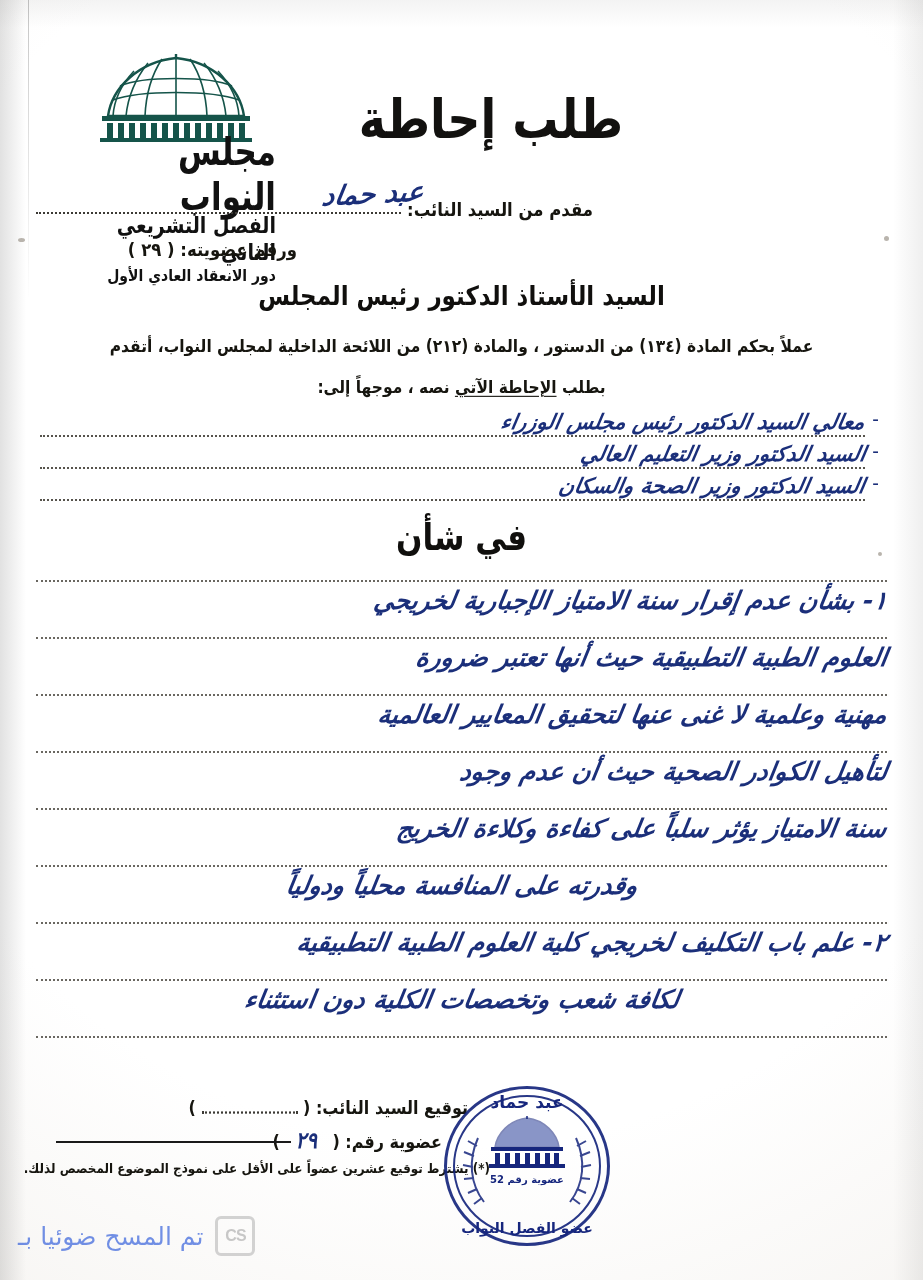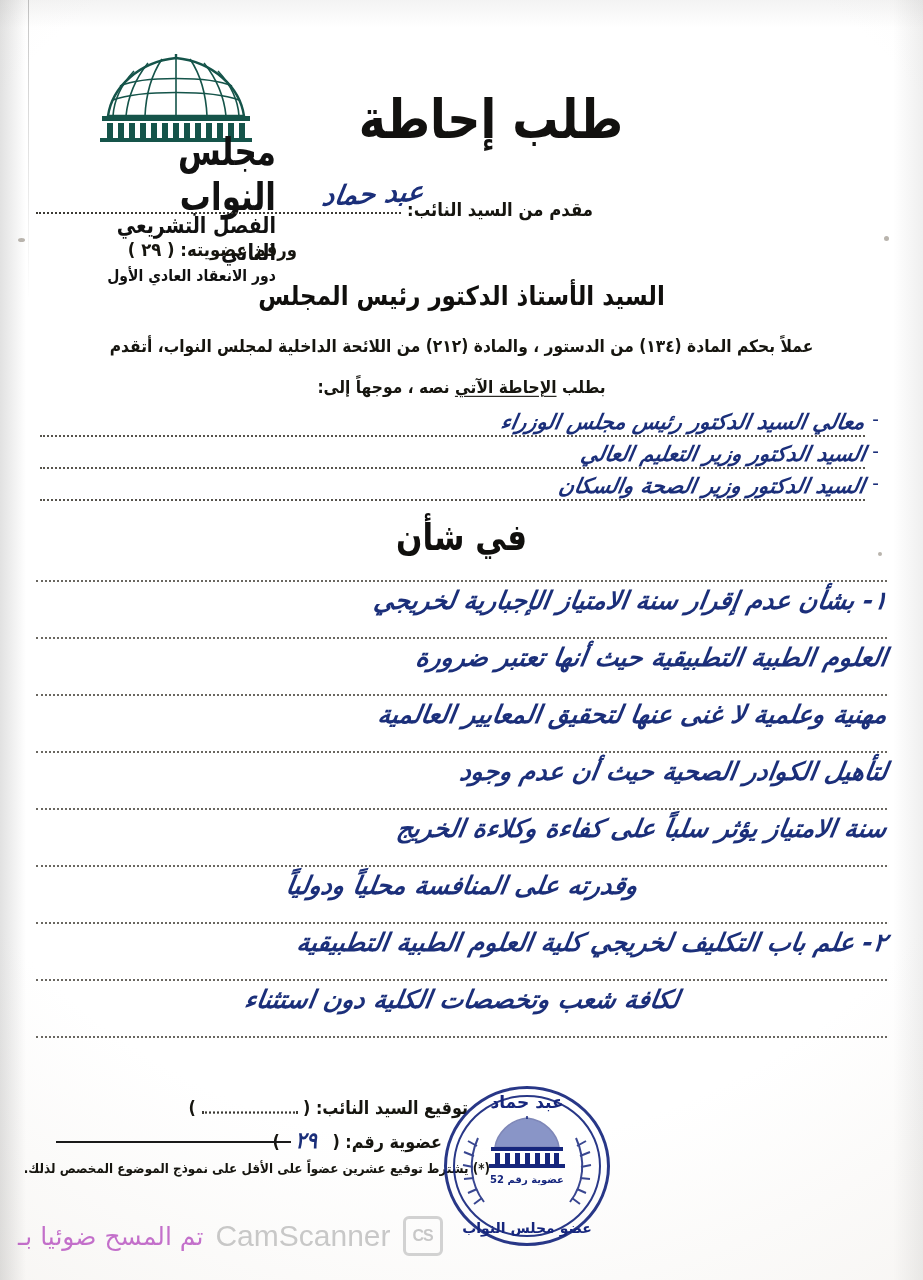--- a/index.html
+++ b/index.html
@@ -231,21 +231,21 @@
     font-family:"Liberation Sans",sans-serif;
     font-size:16px;font-weight:bold;color:#a8a8a8;
     letter-spacing:-1px;
   }
   .cs-text{
     font-family:"Liberation Sans",sans-serif;
     font-size:30px;color:#a9a9a9;font-weight:400;
   }
   .cs-ar{
     font-family:"DejaVu Sans",sans-serif;
-    font-size:25px;color:#a21caf;
+    font-size:25px;color:#1d4ed8;
   }
 </style>
 </head>
 <body>
 
 <div id="page">
 
   <div class="scan-tint"></div>
   <div class="edge-line"></div>
   <div class="speck" style="left:18px;top:238px;width:7px;height:4px;"></div>
@@ -400,30 +400,29 @@
           <rect x="36" y="39" width="5" height="11"></rect>
             <rect x="46" y="39" width="5" height="11"></rect>
           <rect x="56" y="39" width="5" height="11"></rect>
             <rect x="66" y="39" width="5" height="11"></rect>
           <rect x="75" y="39" width="5" height="11"></rect>
         </g>
         <rect x="10" y="50" width="76" height="4" fill="#16267d"></rect>
       </svg>
     </div>
     <div class="stamp-mid">عضوية رقم 52</div>
-    <div class="stamp-bottom">عضو مجلس النواب</div>
+    <div class="stamp-bottom">عضو الفصل النواب</div>
     <svg style="position:absolute;inset:0;" width="166" height="160" viewBox="0 0 166 160" aria-hidden="true">
       <g stroke="#16267d" stroke-width="2" fill="none" opacity=".85">
         <path d="M34 52 C24 74, 26 98, 40 116"></path>
         <path d="M132 52 C142 74, 140 98, 126 116"></path>
         <path d="M33 60 l-9 -5 M30 70 l-10 -4 M29 81 l-10 -2 M30 92 l-10 1 M33 103 l-9 4 M38 112 l-8 6"></path>
         <path d="M133 60 l9 -5 M136 70 l10 -4 M137 81 l10 -2 M136 92 l10 1 M133 103 l9 4 M128 112 l8 6"></path>
       </g>
     </svg>
   </div>
 
   <div class="watermark">
     <span class="cs-badge">CS</span>
-    <span class="cs-text">CamScanner</span>
     <span class="cs-ar">تم المسح ضوئيا بـ</span>
   </div>
 
 </div>
 
 </body></html>

